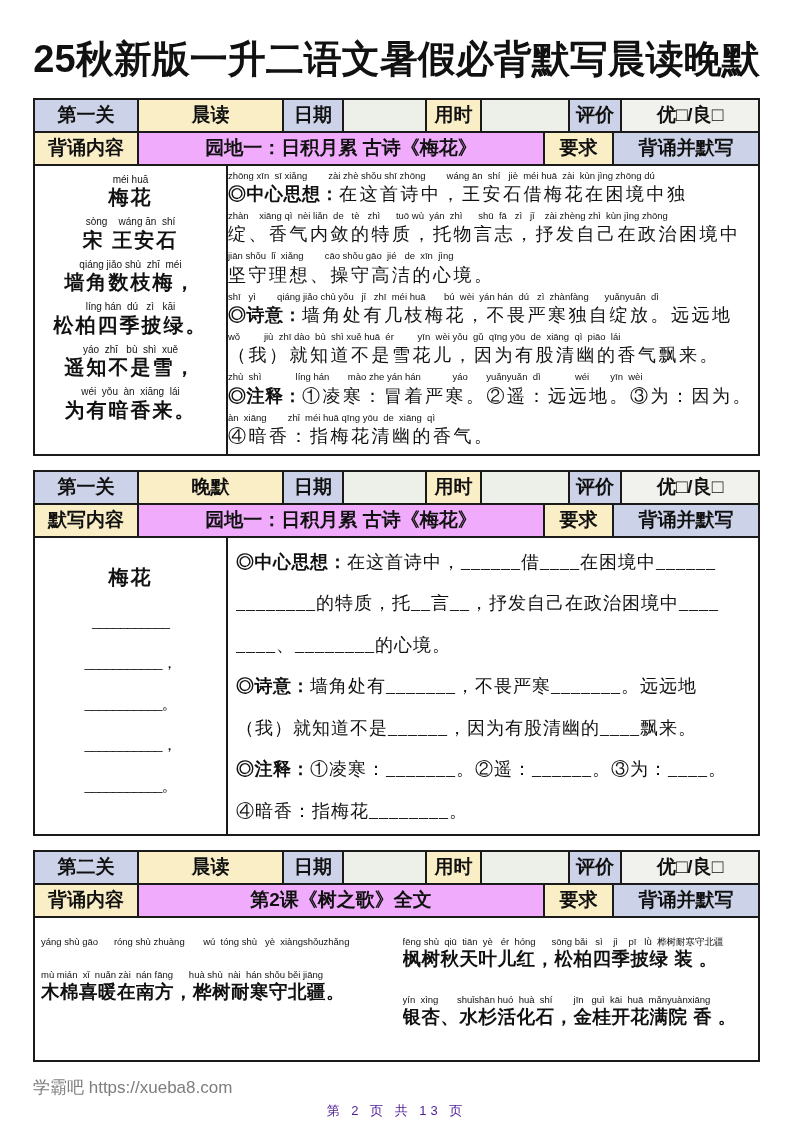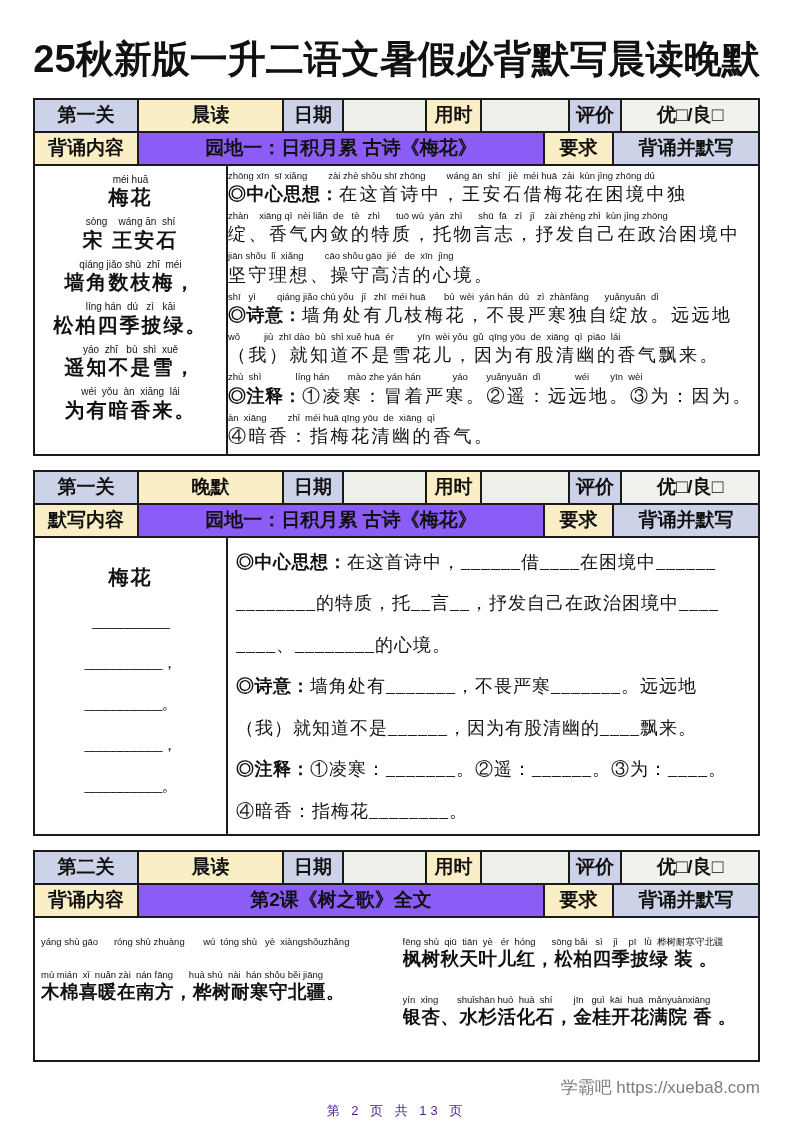--- a/index.html
+++ b/index.html
@@ -7,21 +7,21 @@
   .sheet{width:727px;margin:0 33px;}
   .title{font-size:38px;font-weight:bold;text-align:center;margin:36px 0 14px;line-height:1.25;white-space:nowrap;letter-spacing:0px;}
   .block{border:2px solid #1a1a1a;margin-bottom:14px;background:#fff;}
   .hrow{display:grid;border-bottom:2px solid #1a1a1a;height:31px;text-align:center;}
   .hrow1{grid-template-columns:104px 145px 60px 83px 55px 88px 52px 1fr;}
   .hrow2{grid-template-columns:104px 406px 69px 1fr;}
   .hrow>div{border-right:2px solid #1a1a1a;display:flex;align-items:center;justify-content:center;font-size:19px;font-weight:bold;overflow:hidden;white-space:nowrap;}
   .hrow>div:last-child{border-right:none;}
   .c-lav{background:#ccd3e8;}
   .c-cream{background:#faeec6;}
-  .c-green{background:#8b5cf6;}
+  .c-green{background:#f0abfc;}
   .c-gray{background:#edefe9;}
   .c-light{background:#f1f2ed;}
   
   .body1{display:grid;grid-template-columns:193px 1fr;height:288px;}
   .poemcol{border-right:2px solid #1a1a1a;text-align:center;padding-top:8px;}
   .p-pair{margin:0 0 7px;}
   .p-py{display:block;font-size:10px;line-height:1.15;white-space:pre;}
   .p-hz{display:block;font-size:20px;font-weight:bold;line-height:1.2;letter-spacing:2px;white-space:nowrap;}
   .notescol{padding:4px 4px 0 0;overflow:hidden;}
   .n-pair{margin-bottom:2px;}
@@ -35,21 +35,21 @@
   .m-blank{font-size:16px;line-height:41px;font-family:"Liberation Serif", serif;letter-spacing:-1px;white-space:nowrap;}
   .fillcol{padding:4px 8px 11px 8px;overflow:hidden;}
   .f-line{font-size:18px;line-height:41.5px;font-family:"Liberation Serif", serif;letter-spacing:1px;white-space:nowrap;overflow:hidden;}
   
   .body3{display:flex;height:124px;padding-top:18px;}
   .t3col{width:50%;padding:0 6px;overflow:hidden;}
   .t3-pair{margin-bottom:22px;}
   .t3-py{display:block;font-size:9.5px;line-height:1.2;white-space:pre;overflow:hidden;}
   .t3-hz{display:block;font-size:18.5px;font-weight:bold;line-height:1.35;letter-spacing:0.5px;white-space:nowrap;overflow:hidden;}
   
-  .site{color:#7d7d7d;font-size:17px;text-align:right;margin-top:12px;}
+  .site{color:#7d7d7d;font-size:17px;text-align:left;margin-top:12px;}
   .pageinfo{color:#4c1d95;font-size:13px;text-align:center;letter-spacing:4px;margin-top:3px;}
 </style>
 </head>
 <body>
 
 <div class="sheet">
 
   <h1 class="title">25秋新版一升二语文暑假必背默写晨读晚默</h1>
 
   <div class="block">

